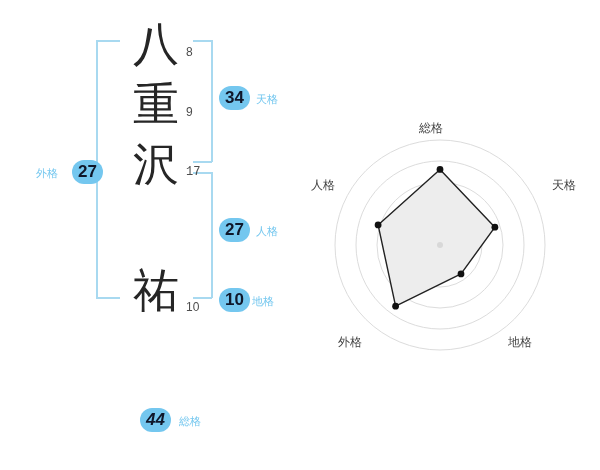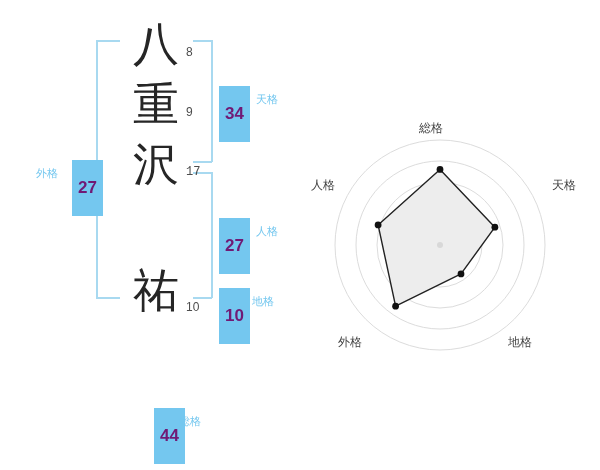--- a/index.html
+++ b/index.html
@@ -60,47 +60,48 @@
     position: absolute;
     background: #a8d9f0;
   }
   .brk-v { width: 1.5px; }
   .brk-h { height: 1.5px; }
 
   
   .badge {
     position: absolute;
     background: #74c7ef;
-    color: #701a75;
+    color: #0f172a;
     font-size: 17px;
     font-weight: bold;
-    padding: 18px 6px;
+    padding: 2px 6px;
     line-height: 20px;
     font-family: "Liberation Sans", sans-serif;
+    border-radius: 12px;
   }
   .badge-label {
     position: absolute;
     color: #74c7ef;
     font-size: 11px;
     font-family: "Liberation Sans", sans-serif;
   }
 
   .b-tenkaku { left: 219px; top: 86px; }
   .l-tenkaku { left: 256px; top: 92px; }
 
   .b-jinkaku { left: 219px; top: 218px; }
   .l-jinkaku { left: 256px; top: 224px; }
 
   .b-chikaku { left: 219px; top: 288px; }
   .l-chikaku { left: 252px; top: 294px; }
 
   .b-gaikaku { left: 72px; top: 160px; }
   .l-gaikaku { left: 36px; top: 166px; }
 
-  .b-soukaku { left: 154px; top: 408px; }
+  .b-soukaku { left: 140px; top: 408px; font-style: italic; }
   .l-soukaku { left: 179px; top: 414px; }
 
   
   .radar-panel {
     position: absolute;
     left: 300px;
     top: 0;
     width: 300px;
     height: 470px;
   }

